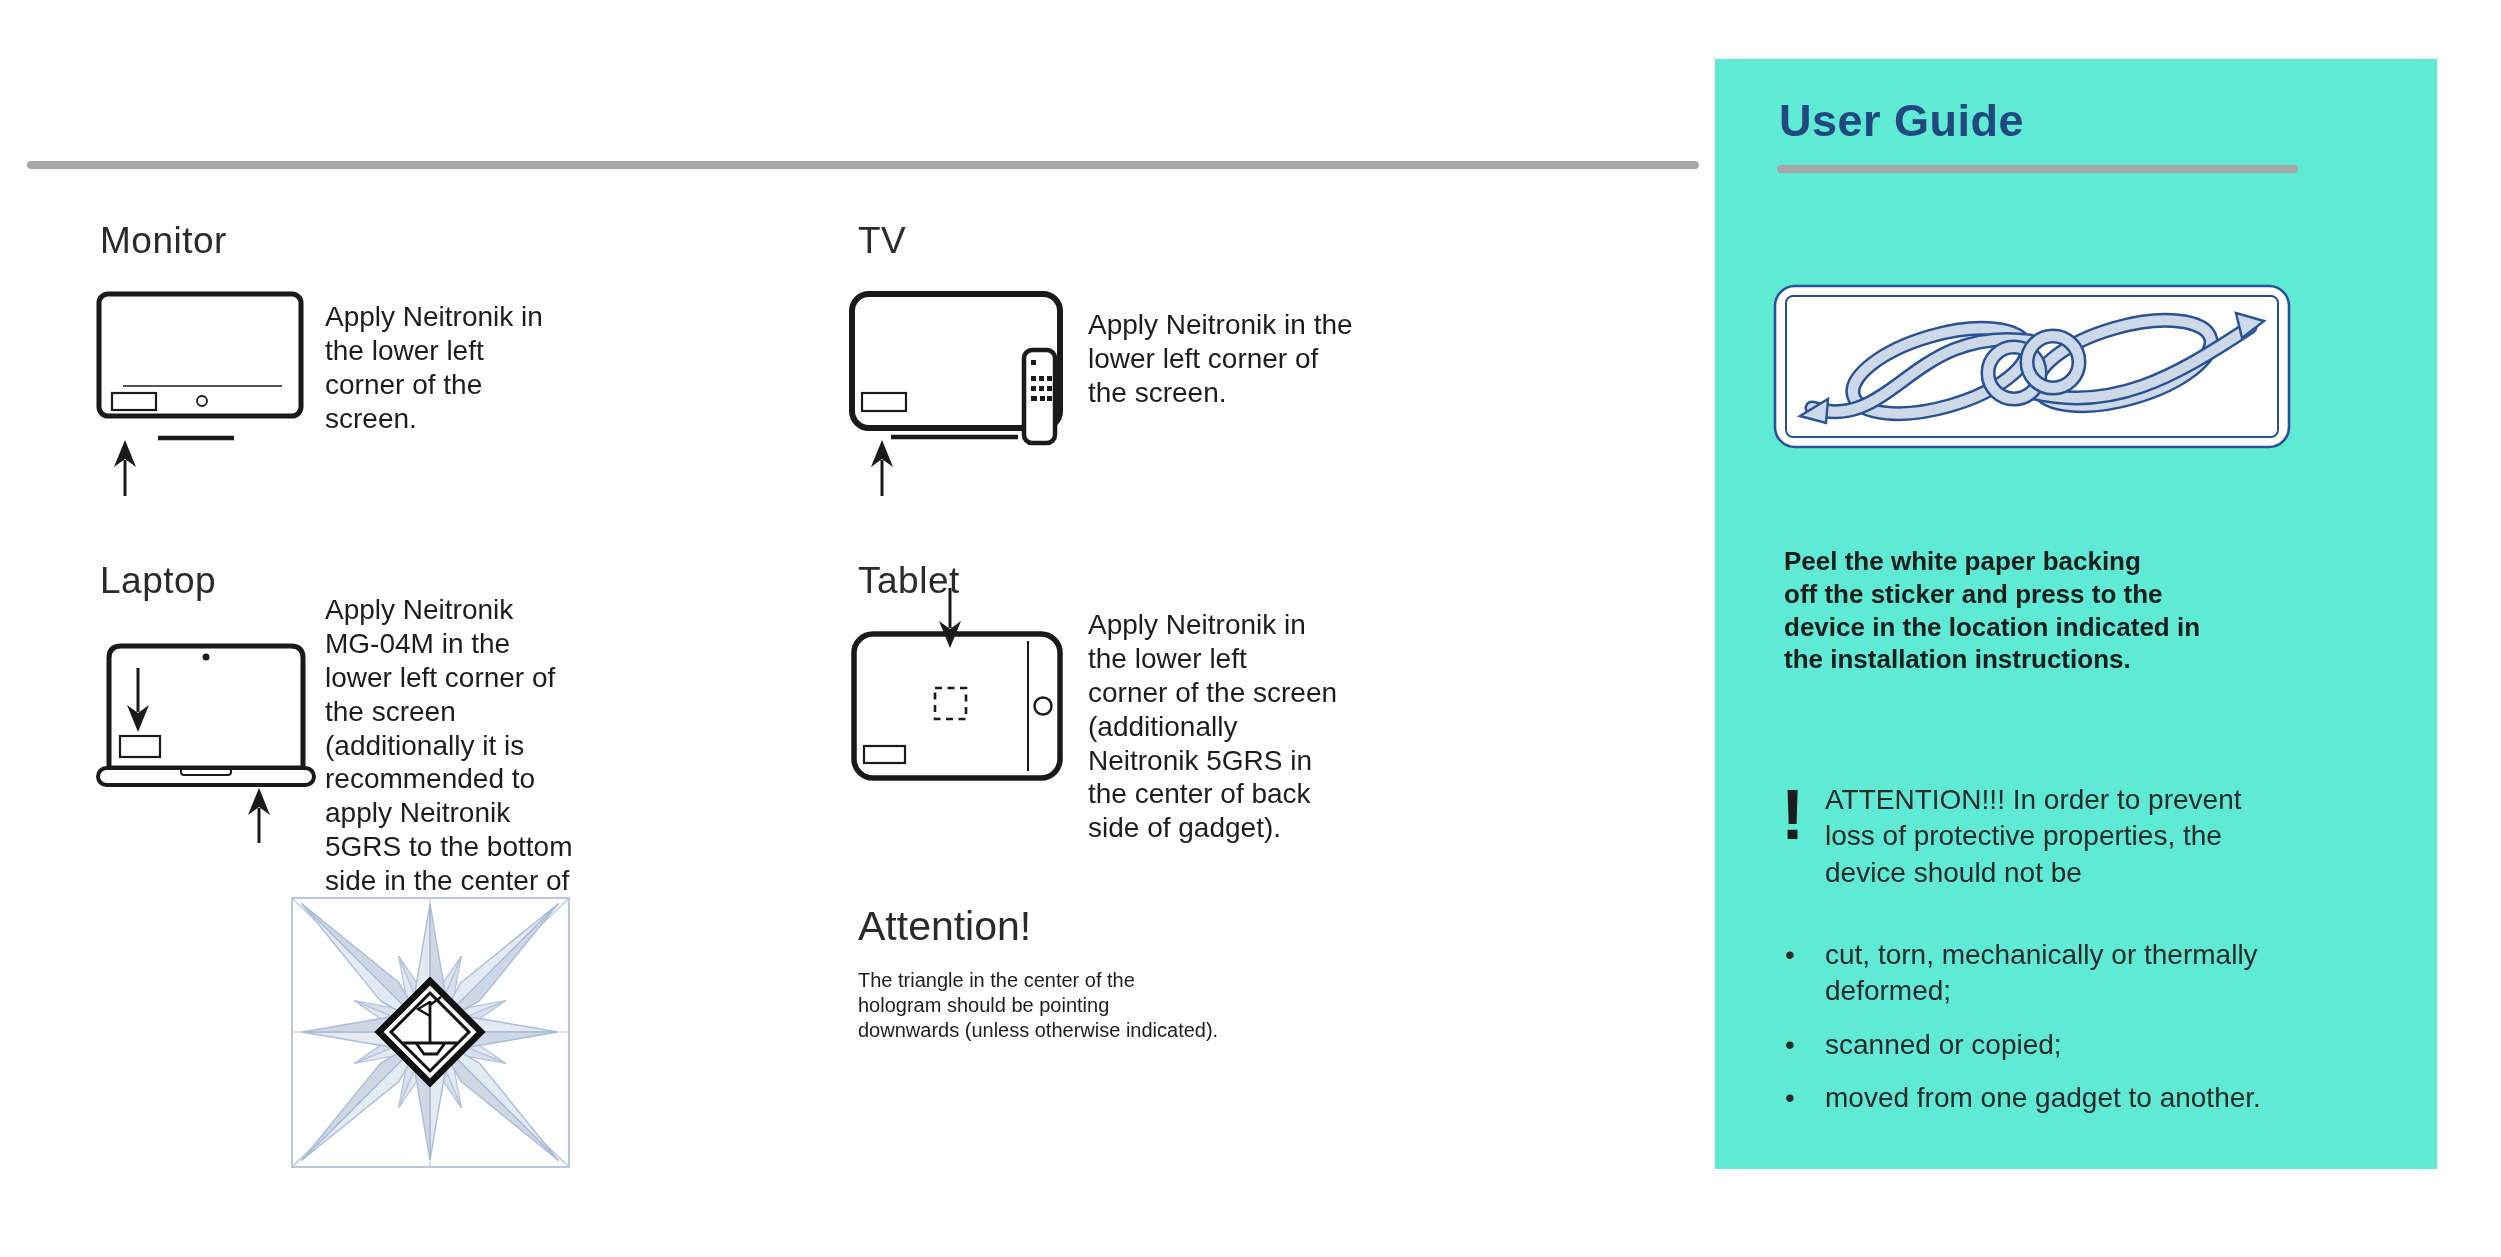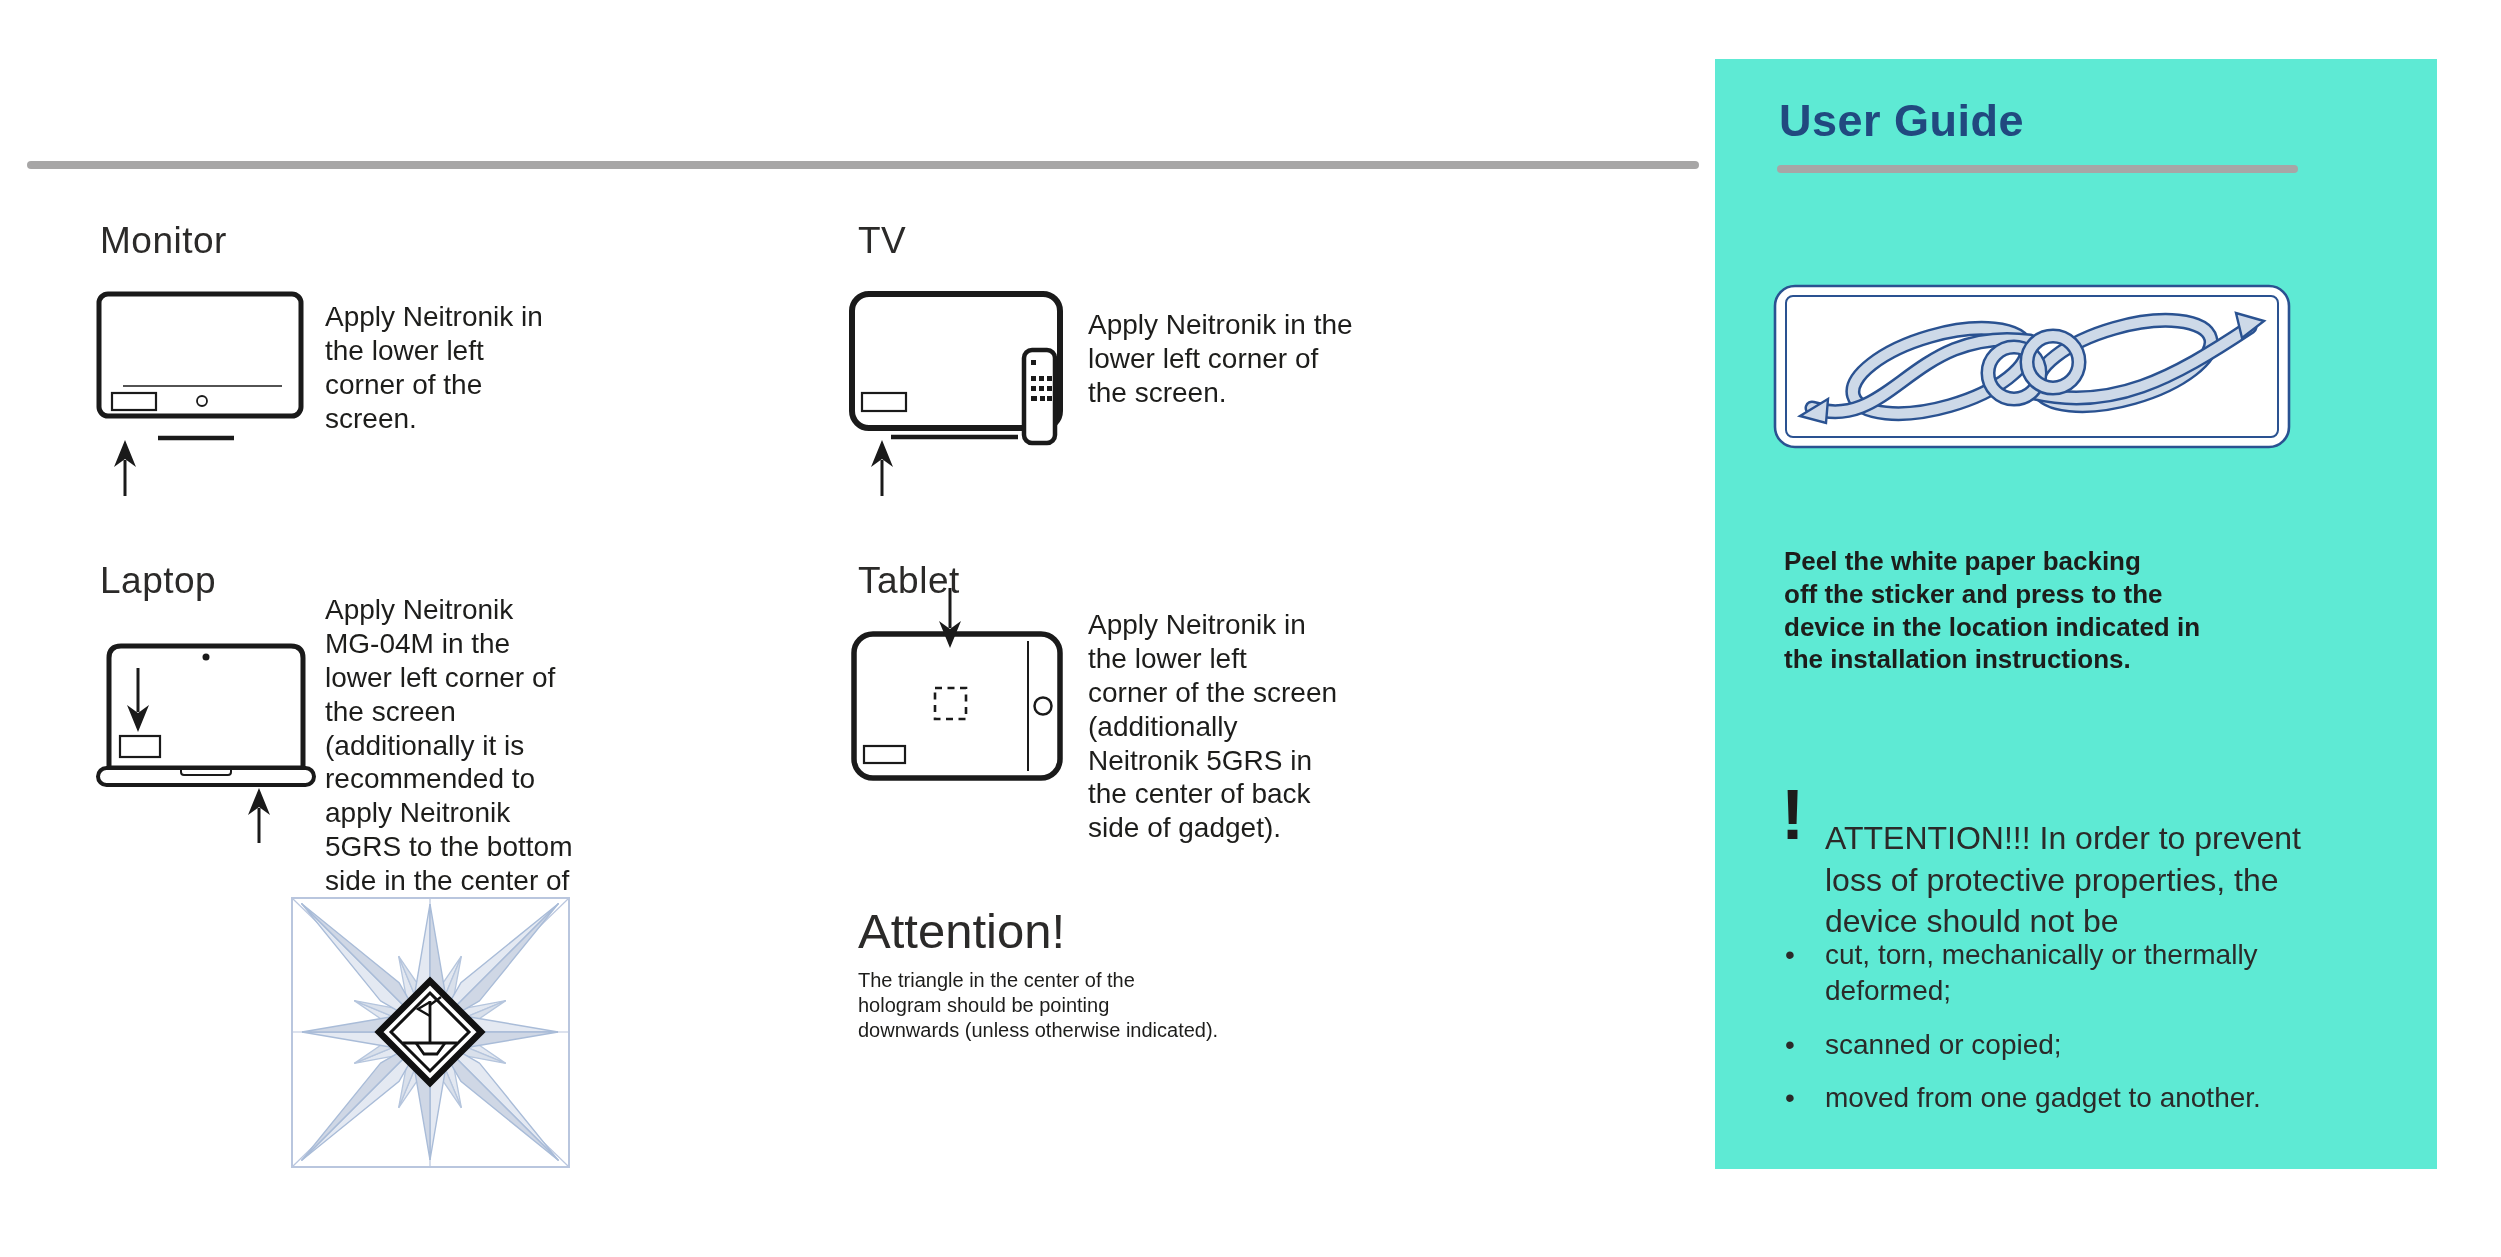--- a/index.html
+++ b/index.html
@@ -2,29 +2,29 @@
 <html><head>
 <meta charset="utf-8">
 <style>
   html,body{margin:0;padding:0;background:#ffffff;}
   #page{position:relative;width:2501px;height:1257px;background:#ffffff;overflow:hidden;
         font-family:"Liberation Sans", sans-serif;color:#1d1d1b;}
   .abs{position:absolute;}
   .rule{background:#a7a6a6;border-radius:4px;}
   .sec-title{font-size:37px;font-weight:400;color:#2b2a29;letter-spacing:.5px;margin-top:24px;}
   .body-text{font-size:28px;line-height:1.21;color:#1d1d1b;}
-  .attn-title{font-size:49px;font-weight:400;color:#2b2a29;}
+  .attn-title{font-size:41px;font-weight:400;color:#2b2a29;}
   .attn-text{font-size:20px;line-height:1.26;color:#1d1d1b;}
   #panel{position:absolute;left:1715px;top:59px;width:722px;height:1110px;background:#5eead4;}
   .ug-title{position:absolute;left:64px;top:36px;font-size:45px;font-weight:bold;color:#21497f;letter-spacing:.5px;}
   .ug-rule{position:absolute;left:62px;top:106px;width:521px;height:8px;}
   .ug-instruction{position:absolute;left:69px;top:486px;width:590px;font-size:26px;font-weight:bold;line-height:1.26;color:#1d1d1b;}
   .ug-attn{position:absolute;left:66px;top:723px;width:560px;display:flex;}
   .ug-attn-mark{font-size:70px;font-weight:bold;line-height:.95;color:#1d1d1b;width:44px;flex:0 0 44px;}
-  .ug-attn-body{font-size:32px;line-height:1.3;color:#2b2a29;margin-top:36px;}
+  .ug-attn-body{font-size:28px;line-height:1.3;color:#2b2a29;}
   .ug-bullets{position:absolute;left:70px;top:878px;width:540px;margin:0;padding:0;list-style:none;}
   .ug-bullets li{display:flex;margin:0 0 17px 0;}
   .bullet-dot{flex:0 0 40px;font-size:28px;line-height:1.3;color:#2b2a29;}
   .bullet-text{font-size:28px;line-height:1.3;color:#2b2a29;width:492px;}
   svg{display:block;}
 </style>
 </head>
 <body>
 
 <div id="page">

